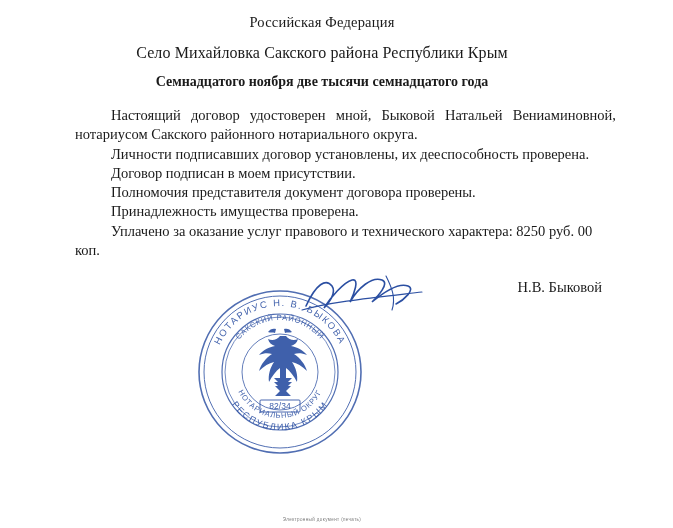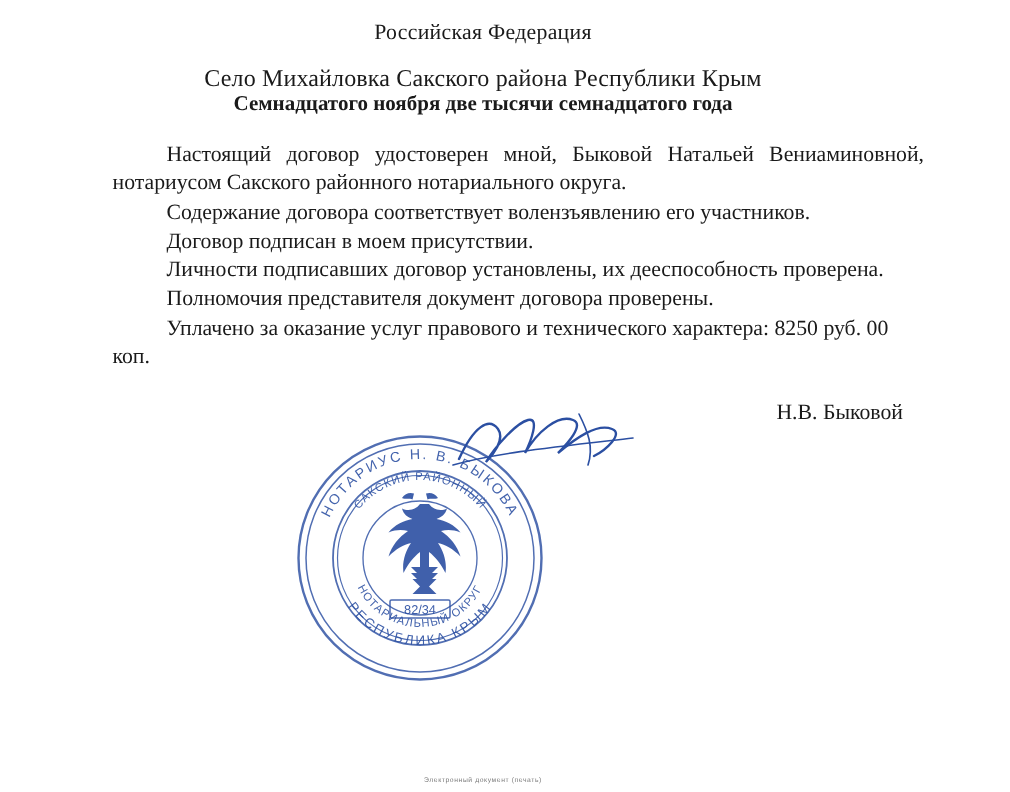--- a/index.html
+++ b/index.html
@@ -32,20 +32,21 @@
   }
   .head-place {
     font-size: 16px;
     font-weight: normal;
     margin-top: 13px;
     letter-spacing: 0.1px;
   }
   .head-date {
     font-size: 14px;
     font-weight: bold;
+    margin-top: 12px;
   }
   .body-block {
     margin-top: 16px;
     font-size: 14.5px;
     line-height: 1.33;
     margin-left: 47px;
   }
   .para-justify {
     text-align: justify;
     text-justify: inter-word;
@@ -104,24 +105,24 @@
 <div class="page">
 
   <div class="line-center head-country">Российская Федерация</div>
 
   <div class="line-center head-place">Село Михайловка Сакского района Республики Крым</div>
 
   <div class="line-center head-date">Семнадцатого ноября две тысячи семнадцатого года</div>
 
   <div class="body-block">
     <div class="para-justify">Настоящий договор удостоверен мной, Быковой Натальей Вениаминовной, нотариусом Сакского районного нотариального округа.</div>
-    <div class="para">Содержание договора соответствует волензъявлению его участников.</div>
+    <div class="para">Личности подписавших договор установлены, их дееспособность проверена.</div>
     <div class="para">Договор подписан в моем присутствии.</div>
-    <div class="para">Личности подписавших договор установлены, их дееспособность проверена.</div>
     <div class="para">Полномочия представителя документ договора проверены.</div>
+    <div class="para">Принадлежность имущества проверена.</div>
 
 
     <div class="para">Уплачено за оказание услуг правового и технического характера: 8250 руб. 00 коп.</div>
 
     <div class="sign-row">
       <span class="sign-name">Н.В. Быковой</span>
     </div>
   </div>
 
   <svg class="signature" viewBox="0 0 130 46">

